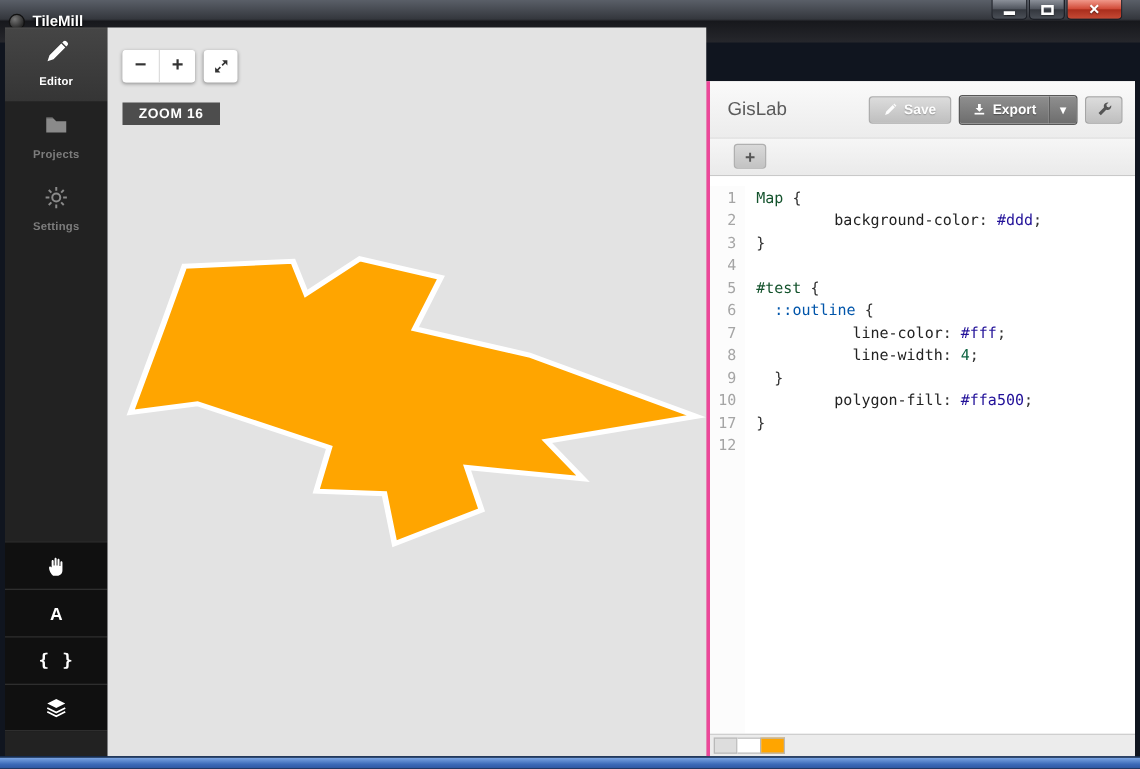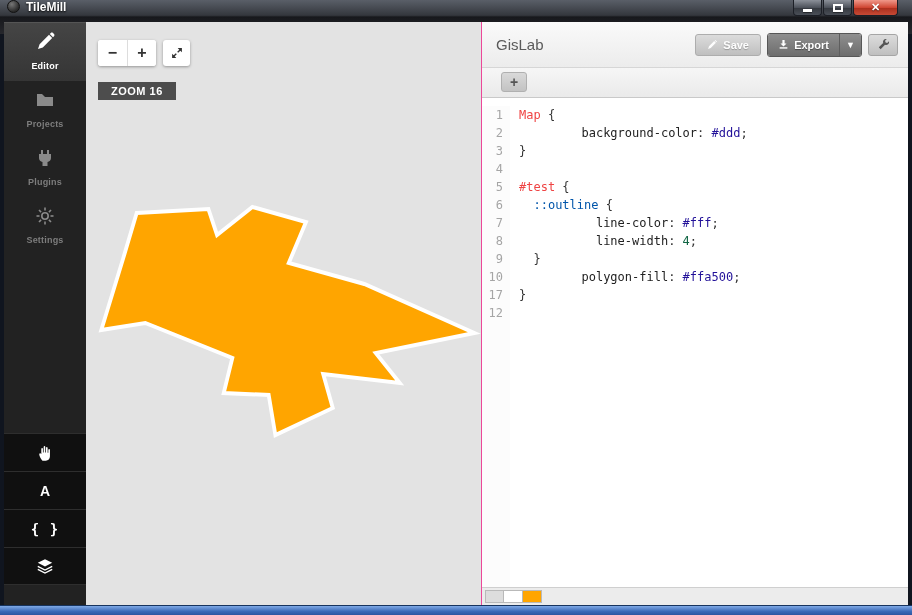--- a/index.html
+++ b/index.html
@@ -3,21 +3,21 @@
 <meta charset="utf-8">
 <style>
   * { margin:0; padding:0; box-sizing:border-box; }
   html,body { width:912px; height:615px; overflow:hidden; }
   body { font-family:"Liberation Sans", sans-serif; background:#10151f; position:relative; }
 
   
   .titlebar {
     position:absolute; top:0; left:0; right:0; height:34px;
     background:linear-gradient(180deg,#5a5f68 0%,#34373d 45%,#17181c 50%,#26272c 100%);
-    display:flex; padding-left:7px;
+    display:flex; align-items:center; padding-left:7px;
   }
   .app-icon { width:13px; height:13px; border-radius:50%;
     background:radial-gradient(circle at 35% 30%, #777 0%, #2a2a2a 70%);
     border:1px solid #111; margin-right:6px; flex:0 0 auto; }
   .win-title { color:#fff; font-size:12px; font-weight:bold; text-shadow:0 1px 2px #000; }
   .win-btns { position:absolute; right:14px; top:0; display:flex; }
   .winbtn { height:16px; border:1px solid #1c1f26; border-top:none;
     border-radius:0 0 4px 4px; display:flex; align-items:center; justify-content:center;
     margin-left:1px; }
   .winbtn.minmax { width:29px; background:linear-gradient(#8b9099,#4d525b 50%,#33373e 51%,#4a4f57); }
@@ -56,22 +56,22 @@
   .zoom-box { display:flex; background:#fff; border-radius:3px; box-shadow:0 1px 3px rgba(0,0,0,.35); overflow:hidden; }
   .zoom-btn { width:29px; height:26px; display:flex; align-items:center; justify-content:center;
     font-size:16px; font-weight:bold; color:#333; cursor:pointer; background:#fff; }
   .zoom-btn + .zoom-btn { border-left:1px solid #ddd; }
   .expand-btn { width:27px; height:26px; margin-left:7px; background:#fff; border-radius:3px;
     box-shadow:0 1px 3px rgba(0,0,0,.35); display:flex; align-items:center; justify-content:center; cursor:pointer; }
   .zoom-badge { display:inline-block; margin-top:16px; background:#4d4d4d; color:#fff;
     font-size:11px; font-weight:bold; letter-spacing:.5px; padding:3px 13px; }
 
   
-  .panel { width:427px; flex:0 0 auto; background:#fff; border-left:1px solid #ec4899;
-    display:flex; flex-direction:column; }
+  .panel { width:343px; flex:0 0 auto; background:#fff; border-left:3px solid #ec4899;
+    display:flex; flex-direction:column;margin-top:43px; }
   .panel-header { height:46px; background:linear-gradient(#fafafa,#ececec); border-bottom:1px solid #d6d6d6;
     display:flex; align-items:center; padding:0 10px 0 14px; }
   .project-title { font-size:15px; color:#5a5a5a; }
   .header-btns { margin-left:auto; display:flex; align-items:center; }
   .btn { height:22px; display:flex; align-items:center; border-radius:3px; font-size:11px;
     font-weight:bold; cursor:pointer; padding:0 10px;justify-content:flex-end; }
   .btn-save { background:linear-gradient(#dcdcdc,#bfbfbf); border:1px solid #adadad; color:#fdfdfd;
     text-shadow:0 1px 1px rgba(120,120,120,.6); margin-right:6px; width:66px; justify-content:center; }
   .btn-export-group { display:flex; margin-right:6px; border:1px solid #575757; border-radius:3px; overflow:hidden; }
   .btn-export { background:linear-gradient(#8f8f8f,#6d6d6d); color:#fff; border-radius:0; border:none;
@@ -93,21 +93,21 @@
     display:flex; align-items:center; justify-content:center; color:#555; font-size:14px;
     font-weight:bold; cursor:pointer; }
 
   .code-area { flex:1 1 auto; display:flex; overflow:hidden; background:#fff;
     font-family:"DejaVu Sans Mono", monospace; font-size:12px; line-height:18px; padding-top:8px; }
   .gutter { width:28px; flex:0 0 auto; text-align:right; padding-right:7px; color:#a5a5a5;
     background:#fcfcfc; }
   .code { flex:1; padding-left:9px; white-space:pre; color:#333; }
   .code-line { height:18px; }
   .tk-plain { color:#333; }
-  .tk-sel   { color:#ef4444; }
+  .tk-sel   { color:#14532d; }
   .tk-pseudo{ color:#05a; }
   .tk-prop  { color:#222;padding-left:48px; }
   .tk-val   { color:#219; }
   .tk-num   { color:#164; }
 
   .swatchbar { height:18px; flex:0 0 auto; background:#ececec; border-top:1px solid #cfcfcf;
     display:flex; align-items:center; padding-left:3px; }
   .swatch { width:19px; height:13px; border:1px solid #b9b9b9; border-left:none; cursor:pointer; }
   .swatch:first-child { border-left:1px solid #b9b9b9; }
 </style>
@@ -138,26 +138,20 @@
         <path class="nav-icon-fill" d="M3 17l1.6-4.8L14 2.8l3.2 3.2L7.8 15.4 3 17zm11.8-15l3.2 3.2 1-1c.6-.6.6-1.6 0-2.2l-1-1c-.6-.6-1.6-.6-2.2 0l-1 1z"></path>
       </svg>
       <span class="lbl">Editor</span>
     </div>
     <div class="nav-item">
       <svg class="icn" viewBox="0 0 20 20">
         <path class="nav-icon-fill" d="M2 5h6l2 2h8v9H2V5z"></path>
           <path class="nav-icon-fill" d="M2 4h5l1 1H2z"></path>
       </svg>
       <span class="lbl">Projects</span>
-    </div>
-    <div class="nav-item">
-      <svg class="icn" viewBox="0 0 20 20">
-        <path class="nav-icon-fill" d="M6 2h2v4h4V2h2v4h2v4c0 2.2-1.6 3.6-3.5 3.9V18h-5v-4.1C5.6 13.6 4 12.2 4 10V6h2V2z"></path>
-      </svg>
-      <span class="lbl">Plugins</span>
     </div>
     <div class="nav-item">
       <svg class="icn" viewBox="0 0 20 20">
         <circle class="nav-icon-stroke" cx="10" cy="10" r="3.2"></circle>
         <g class="nav-icon-stroke" stroke-width="2.2">
           <line x1="10" y1="1.5" x2="10" y2="4.5"></line>
             <line x1="10" y1="15.5" x2="10" y2="18.5"></line>
           <line x1="1.5" y1="10" x2="4.5" y2="10"></line>
             <line x1="15.5" y1="10" x2="18.5" y2="10"></line>
           <line x1="4" y1="4" x2="6.1" y2="6.1"></line>

